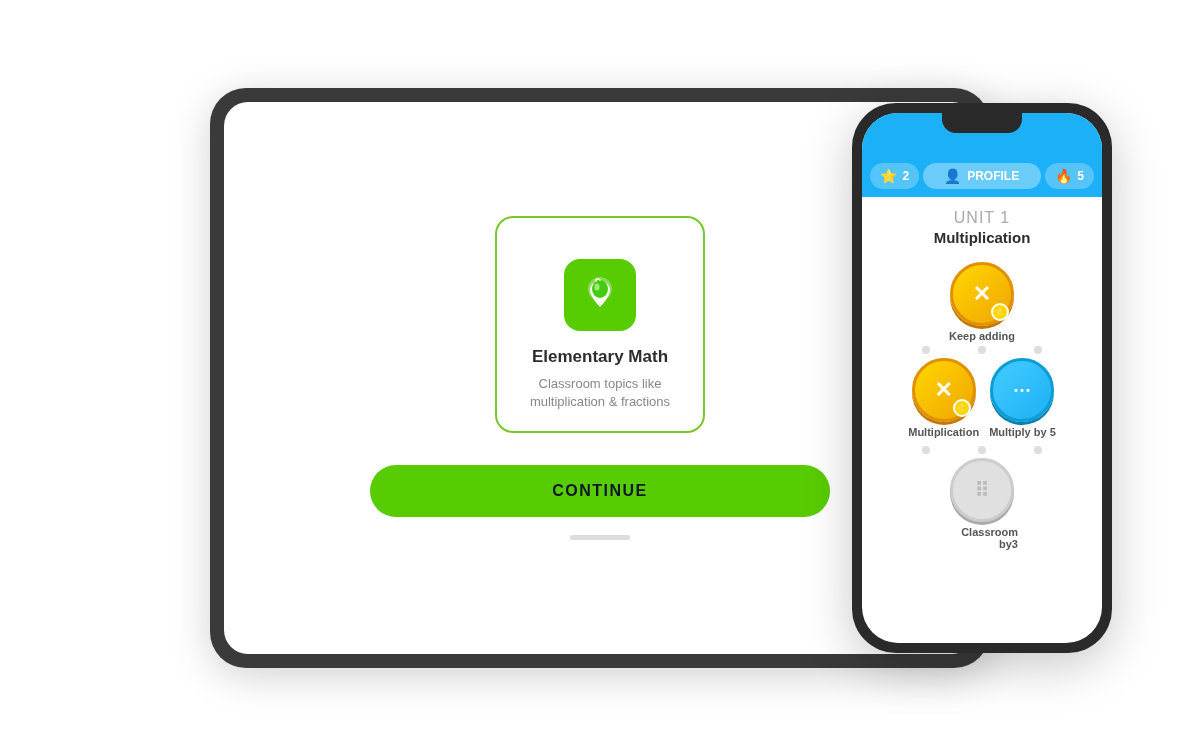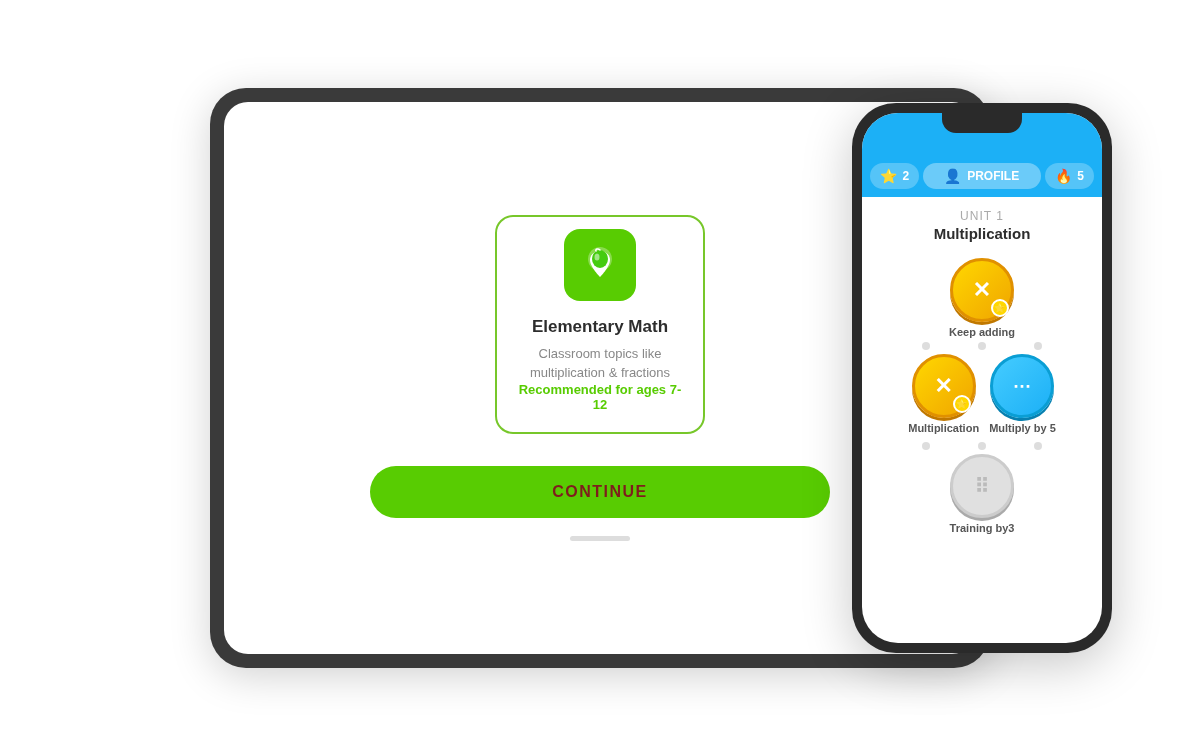--- a/index.html
+++ b/index.html
@@ -59,21 +59,21 @@
     .cards-row {
       display: flex;
       gap: 24px;
       margin-bottom: 32px;
     }
 
     .topic-card {
       width: 210px;
       border: 2px solid #e8e8e8;
       border-radius: 18px;
-      padding: 12px 20px 20px 20px;
+      padding: 41px 20px 20px 20px;
       display: flex;
       flex-direction: column;
       align-items: center;
       cursor: pointer;
       background: #fff;
     }
 
     .topic-card.selected {
       border-color: #77c72a;
     }
@@ -111,21 +111,21 @@
       font-size: 13px;
       font-weight: 600;
       text-align: center;
     }
 
     .card-rec.green { color: #58cc02; }
     .card-rec.blue { color: #1cb0f6; }
 
     .continue-btn {
       background: #58cc02;
-      color: #7f1d1d;
+      color: #0f172a;
       font-size: 16px;
       font-weight: 800;
       letter-spacing: 1.5px;
       border: none;
       border-radius: 26px;
       width: 460px;
       height: 52px;
       cursor: pointer;
       text-transform: uppercase;
     }
@@ -220,21 +220,21 @@
     .phone-content {
       flex: 1;
       padding: 12px 16px;
       overflow: hidden;
       display: flex;
       flex-direction: column;
       align-items: center;
     }
 
     .unit-label {
-      font-size: 12px;
+      font-size: 16px;
       color: #aaa;
       text-transform: uppercase;
       letter-spacing: 1px;
       margin-bottom: 2px;
     }
 
     .unit-title {
       font-size: 15px;
       font-weight: 800;
       color: #2d2d2d;
@@ -353,21 +353,20 @@
             <svg width="40" height="40" viewBox="0 0 40 40" fill="none">
               <circle cx="20" cy="14" r="12" fill="white" opacity="0.3"></circle>
               <path d="M20 6 C14 6 10 10 10 15 C10 22 20 32 20 32 C20 32 30 22 30 15 C30 10 26 6 20 6 Z" fill="white"></path>
               <ellipse cx="20" cy="14" rx="8" ry="9" fill="#45cc10"></ellipse>
               <path d="M20 5 C18 3 15 4 16 6" stroke="white" stroke-width="1.5" stroke-linecap="round"></path>
               <ellipse cx="17" cy="12" rx="2.5" ry="3.5" fill="white" opacity="0.5"></ellipse>
             </svg>
           </div>
           <div class="card-title">Elementary Math</div>
           <div class="card-desc">Classroom topics like multiplication &amp; fractions</div>
-          <div class="card-rec green">Recommended for ages 7-12</div>
         </div>
 
 
       </div>
 
       <button class="continue-btn">CONTINUE</button>
       <div class="tablet-scroll-indicator"></div>
 
     </div>
   </div>
@@ -433,21 +432,21 @@
           <div class="path-connector">
             <div class="dot-connector"></div>
             <div class="dot-connector"></div>
             <div class="dot-connector"></div>
           </div>
 
           <div class="path-node">
             <div class="node-circle gray">
               <span style="font-size:20px">⠿</span>
             </div>
-            <div class="node-label">Training by3</div>
+            <div class="node-label">Classroom by3</div>
           </div>
 
         </div>
       </div>
 
     </div>
   </div>
 
 </div>
 

